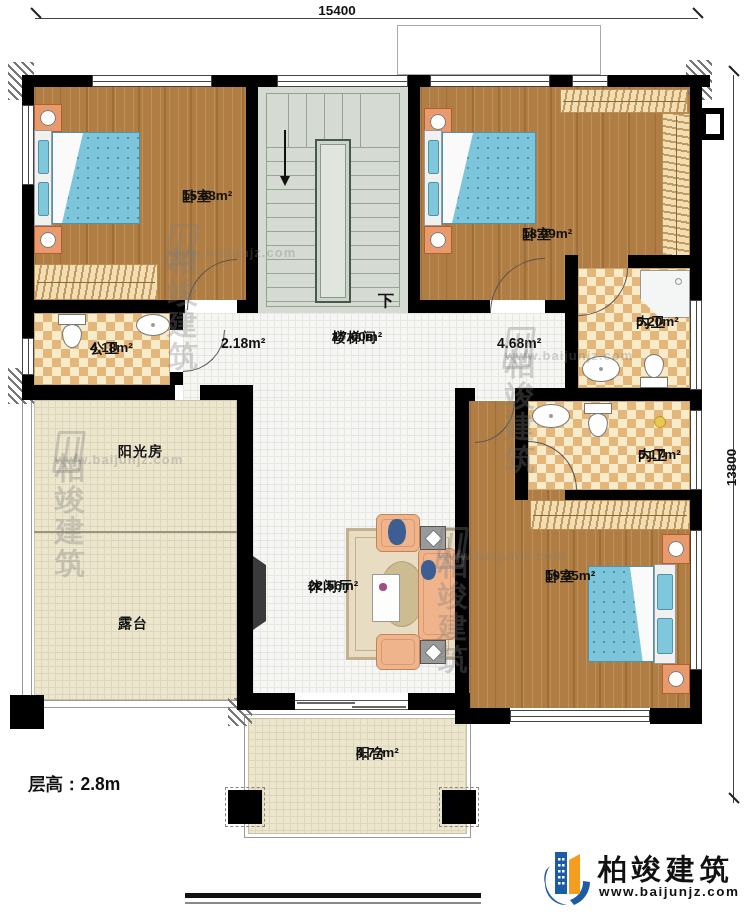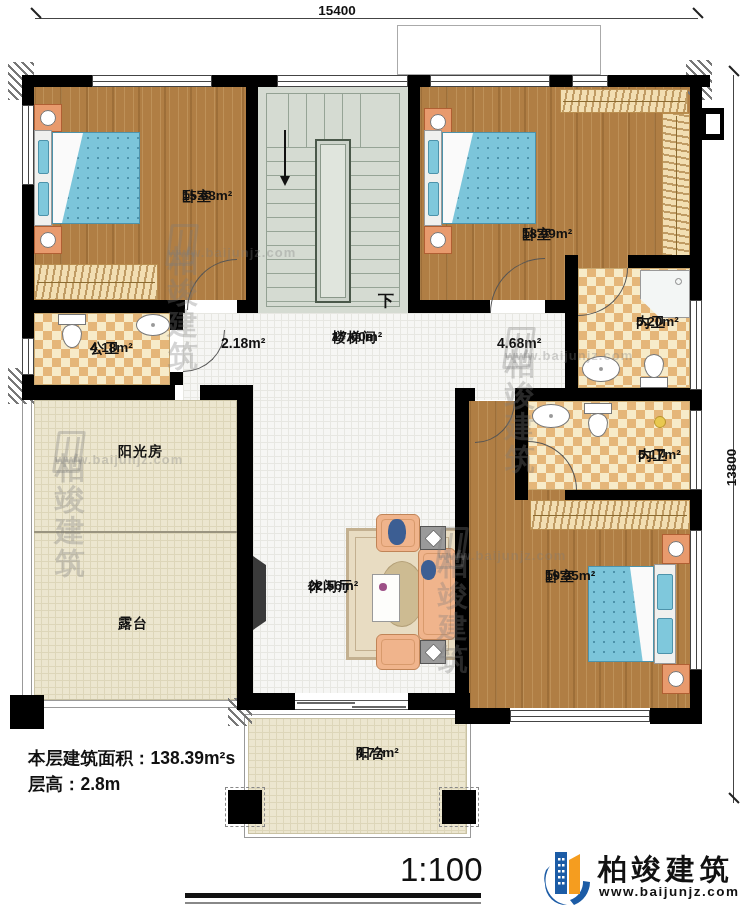--- a/index.html
+++ b/index.html
@@ -364,24 +364,22 @@
       </div>
   </div>
   <div class="wm" style="left:438px;top:548px;">
     <div class="wm-ico"></div>
     <div>
         <div class="wm-name">柏竣建筑</div>
         <div class="wm-site">www.baijunjz.com</div>
       </div>
   </div>
 
-  <div class="info" style="left:28px;top:746px;">本层建筑面积：138.39m²s</div>
   <div class="info" style="left:28px;top:772px;">层高：2.8m</div>
 
-  <div class="scaletxt" style="left:400px;top:851px;">1:100</div>
   <div class="uline1" style="left:185px;top:893px;width:296px;height:5px;"></div>
   <div class="uline2" style="left:185px;top:902px;width:296px;height:2px;"></div>
 
   <svg style="left:534px;top:846px;z-index:8;" width="58" height="60" viewBox="0 0 58 60">
     <path d="M16 20 A25 25 0 0 0 33 59 A21 21 0 0 1 11 38 A21 21 0 0 1 12 24 Z" fill="#1c5ca6"></path>
     <path d="M40 59 A25 25 0 0 0 56 36 L49 35 A19 19 0 0 1 36 54 Z" fill="#1c5ca6"></path>
     <rect x="21" y="6" width="12" height="42" fill="#1c5ca6"></rect>
     <path d="M35 14 L46 8 L46 48 L35 48 Z" fill="#f59d1f"></path>
     <g fill="#ffffff">
       <rect x="24" y="12" width="2.5" height="2.5"></rect>

